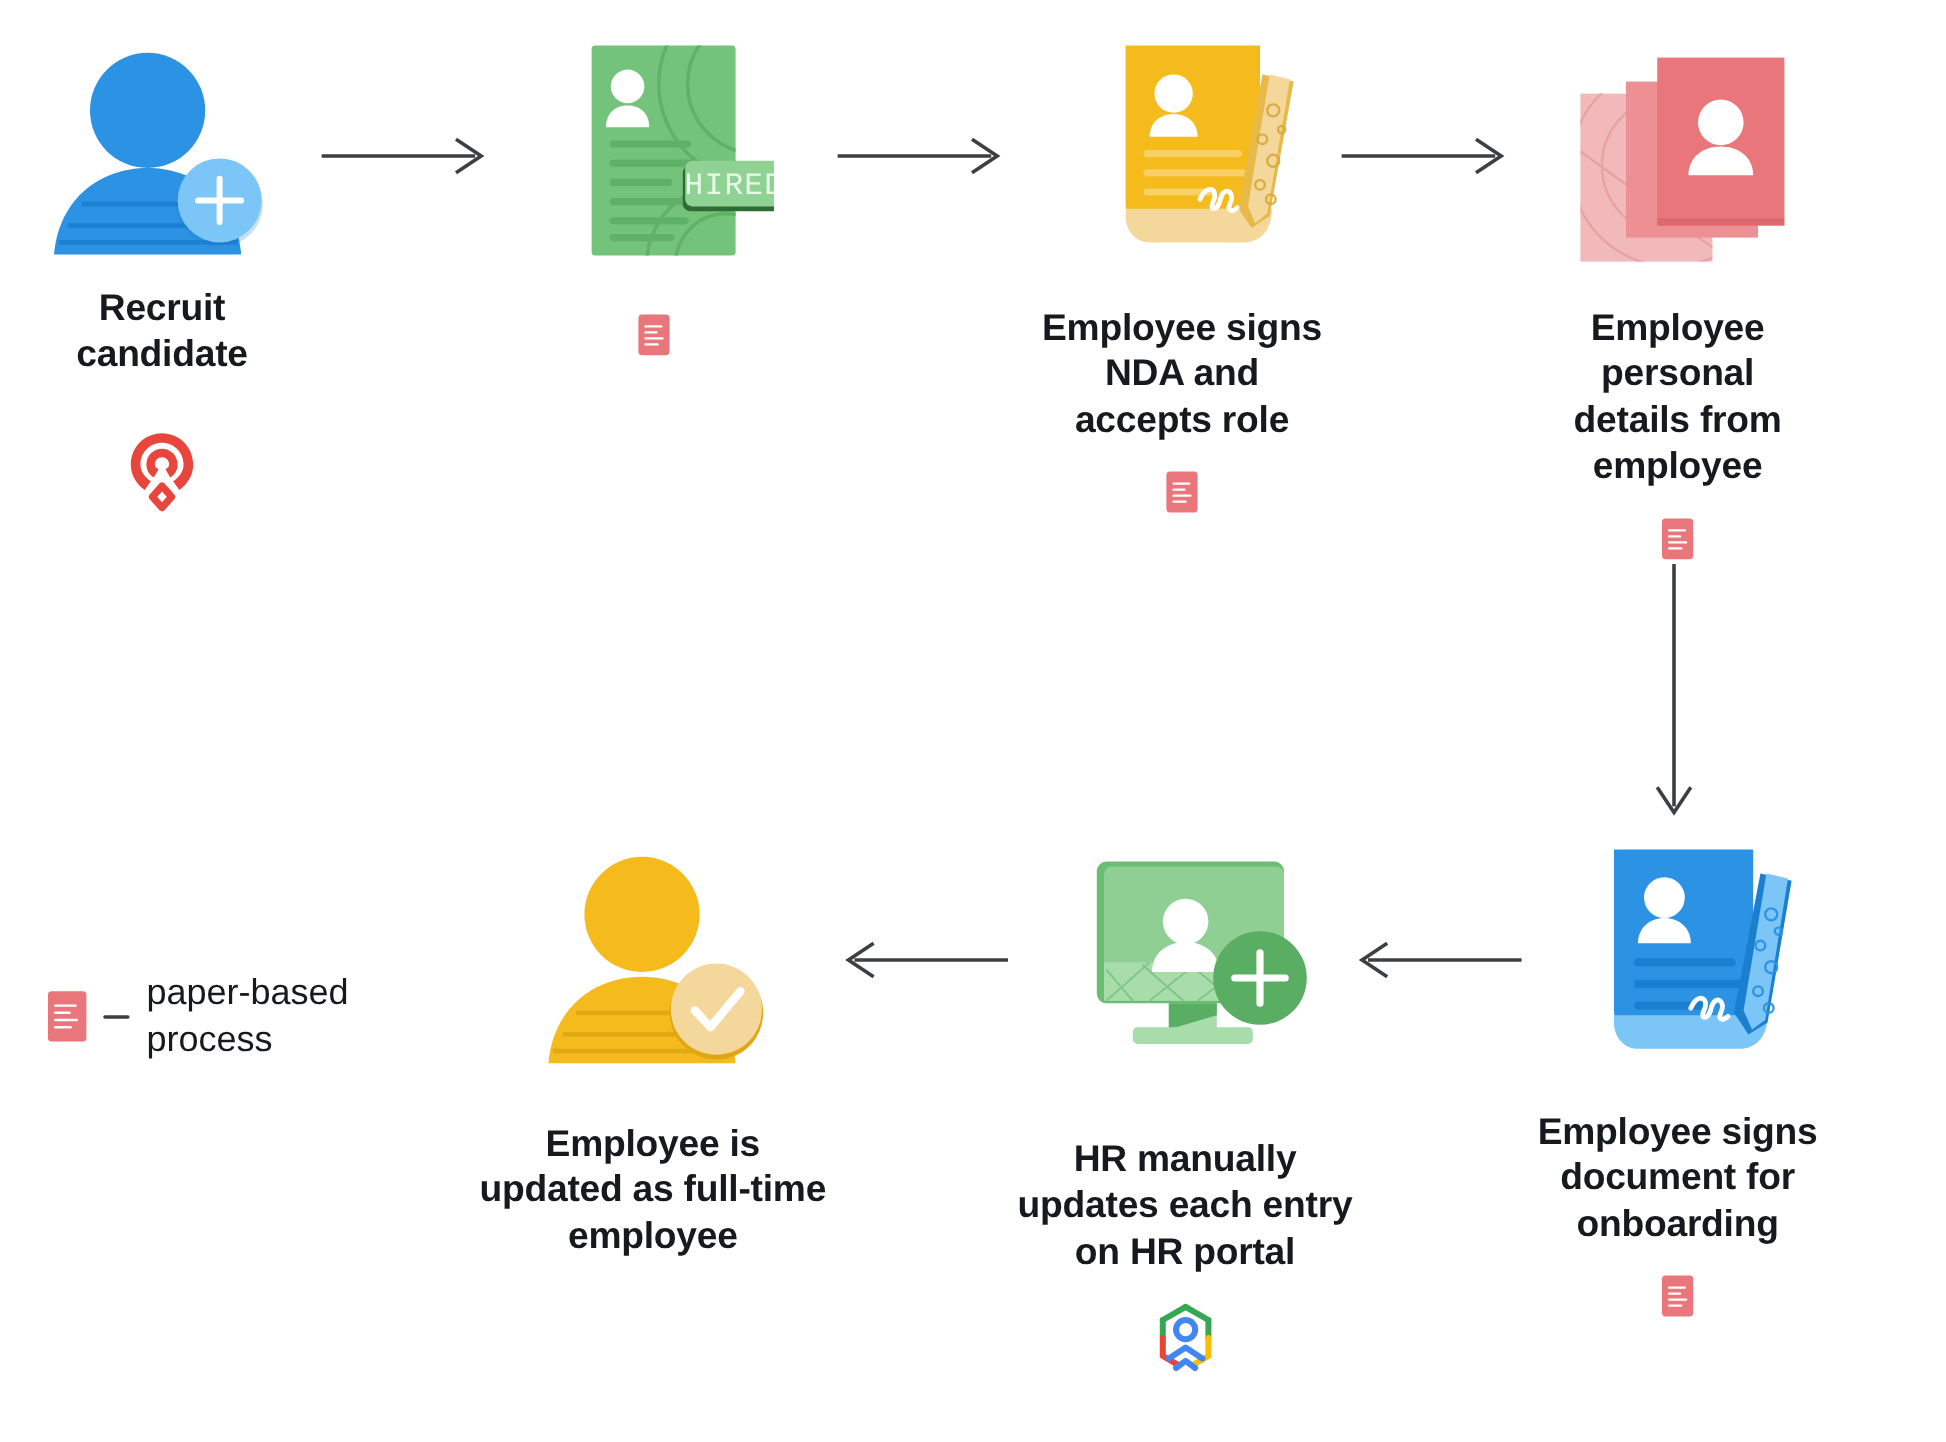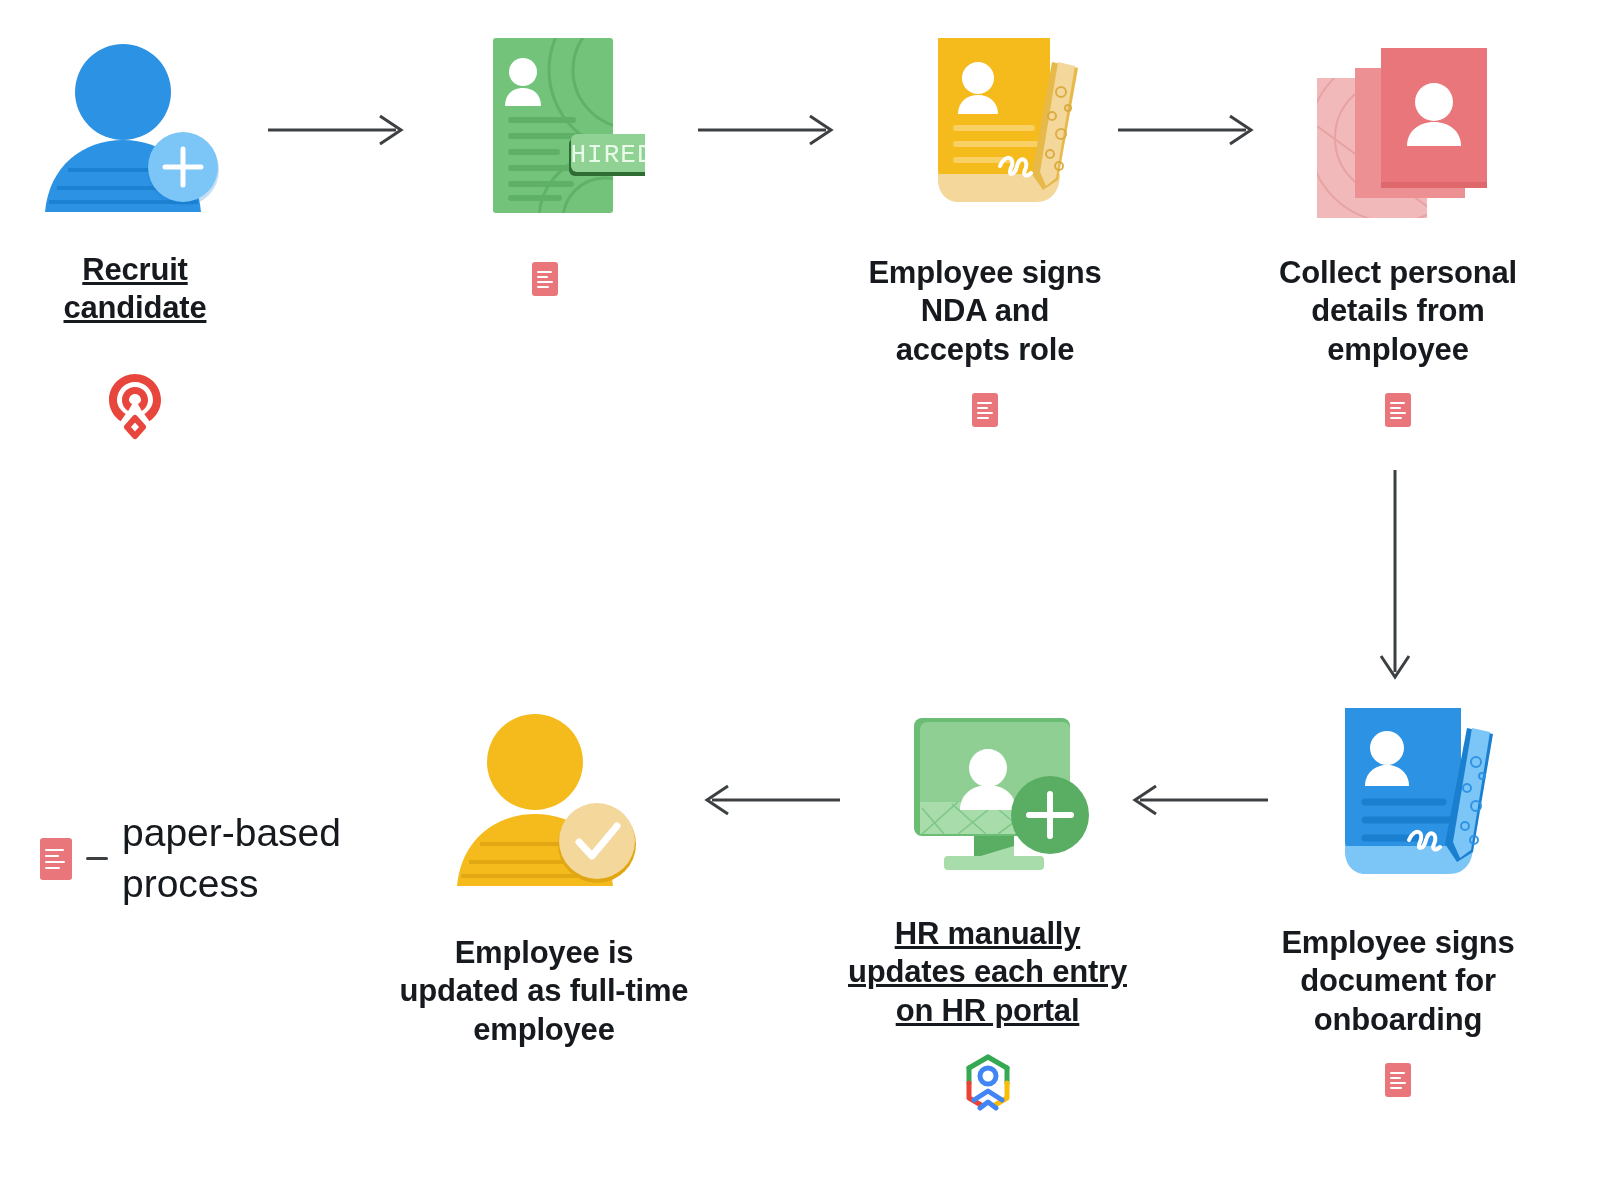--- a/index.html
+++ b/index.html
@@ -39,21 +39,21 @@
   .paper-ico i:nth-child(4){top:24px;width:12px;}
 
   
   .arrow{position:absolute;}
   .arrow svg{display:block;overflow:visible;}
 
   
   .legend{position:absolute;display:flex;align-items:center;gap:14px;}
   .legend .dash{width:22px;height:3px;background:#3d4043;border-radius:2px;}
   .legend .ltext{
-    font-size:39px;line-height:1.3;color:#16191d;white-space:pre-line;
+    font-size:30px;line-height:1.3;color:#16191d;white-space:pre-line;
     font-weight:400;text-align:left;
   }
 
   
   .ill{position:relative;}
 </style>
 </head>
 <body>
 
 <div class="stage">
@@ -66,21 +66,21 @@
         <g stroke="#1b7fd0" stroke-width="4" opacity=".85">
           <path d="M33 140 H144"></path>
             <path d="M22 158 H156"></path>
             <path d="M14 172 H163"></path>
         </g>
         <circle cx="148" cy="140" r="36" fill="#1b7fd0" opacity=".25"></circle>
         <circle cx="148" cy="137" r="35" fill="#7cc5f7"></circle>
         <path d="M148 119 V155 M130 137 H166" stroke="#fff" stroke-width="5" stroke-linecap="round"></path>
       </svg>
     </div>
-    <div class="caption" style="margin-top:31px;text-decoration:underline;">Recruit
+    <div class="caption" style="margin-top:18px;">Recruit
 candidate</div>
     <div class="mini" style="margin-top:40px;">
       <svg width="64" height="72" viewBox="0 0 64 72">
         <path d="M32 6 C17.6 6 6 17.6 6 32 c0 9.2 4.9 16.5 11.6 21.3 l5.1-7.2 C17.4 42.4 14 37.6 14 32 c0-9.9 8.1-18 18-18 s18 8.1 18 18 c0 5.6-3.4 10.4-8.7 14.1 l5.1 7.2 C53.1 48.5 58 41.2 58 32 C58 17.6 46.4 6 32 6 Z" fill="#e8453c"></path>
         <path d="M32 19 c-7.2 0-13 5.8-13 13 c0 4.7 2.5 8.8 6.2 11 l3.9-6.9 C27.3 34.9 26 33.6 26 32 c0-3.3 2.7-6 6-6 s6 2.7 6 6 c0 1.6-1.3 2.9-3.1 4.1 l3.9 6.9 c3.7-2.2 6.2-6.3 6.2-11 C45 24.8 39.2 19 32 19 Z" fill="#e8453c"></path>
         <path d="M32 50 L40 59 L32 68 L24 59 Z" fill="none" stroke="#e8453c" stroke-width="6" stroke-linejoin="round"></path>
       </svg>
     </div>
   </div>
 
@@ -204,21 +204,21 @@
             <path d="M120 112 H176"></path>
           <path d="M120 130 H176"></path>
             <path d="M120 148 H176"></path>
         </g>
         <rect x="88" y="18" width="106" height="140" fill="#e8767a"></rect>
         <path d="M88 152 h106 v6 H88 Z" fill="#d3595e" opacity=".5"></path>
         <circle cx="141" cy="72" r="19" fill="#fff"></circle>
         <path d="M114 116 C114 101 126 92 141 92 C156 92 168 101 168 116 Z" fill="#fff"></path>
       </svg>
     </div>
-    <div class="caption" style="margin-top:34px;">Collect personal
+    <div class="caption" style="margin-top:34px;">Employee personal
 details from
 employee</div>
     <div class="mini" style="margin-top:24px;display:flex;justify-content:center;">
       <span class="paper-ico">
         <i></i>
           <i></i>
           <i></i>
           <i></i>
       </span>
     </div>
@@ -294,21 +294,21 @@
         </g>
         <circle cx="110" cy="68" r="19" fill="#fff"></circle>
         <path d="M82 110 C82 94 95 85 110 85 C125 85 138 94 138 110 Z" fill="#fff"></path>
         <path d="M96 136 h40 v22 h-40 Z" fill="#a8dcab"></path>
         <path d="M96 136 h40 v10 l-40 12 Z" fill="#5aae63"></path>
         <rect x="66" y="156" width="100" height="14" rx="4" fill="#a8dcab"></rect>
         <circle cx="172" cy="115" r="39" fill="#5aae63"></circle>
         <path d="M172 94 V136 M151 115 H193" stroke="#fff" stroke-width="6" stroke-linecap="round"></path>
       </svg>
     </div>
-    <div class="caption" style="margin-top:35px;text-decoration:underline;">HR manually
+    <div class="caption" style="margin-top:67px;">HR manually
 updates each entry
 on HR portal</div>
     <div class="mini" style="margin-top:22px;">
       <svg width="62" height="62" viewBox="0 0 62 62">
         <path d="M31 5 L50 16" fill="none" stroke="#34a853" stroke-width="5" stroke-linecap="round"></path>
         <path d="M31 5 L12 16" fill="none" stroke="#34a853" stroke-width="5" stroke-linecap="round"></path>
         <path d="M12 16 V31" fill="none" stroke="#34a853" stroke-width="5" stroke-linecap="round"></path>
         <path d="M50 16 V31" fill="none" stroke="#34a853" stroke-width="5" stroke-linecap="round"></path>
         <path d="M12 31 V46 L24 53" fill="none" stroke="#ea4335" stroke-width="5" stroke-linecap="round" stroke-linejoin="round"></path>
         <path d="M50 31 V46 L38 53" fill="none" stroke="#fbbc04" stroke-width="5" stroke-linecap="round" stroke-linejoin="round"></path>

